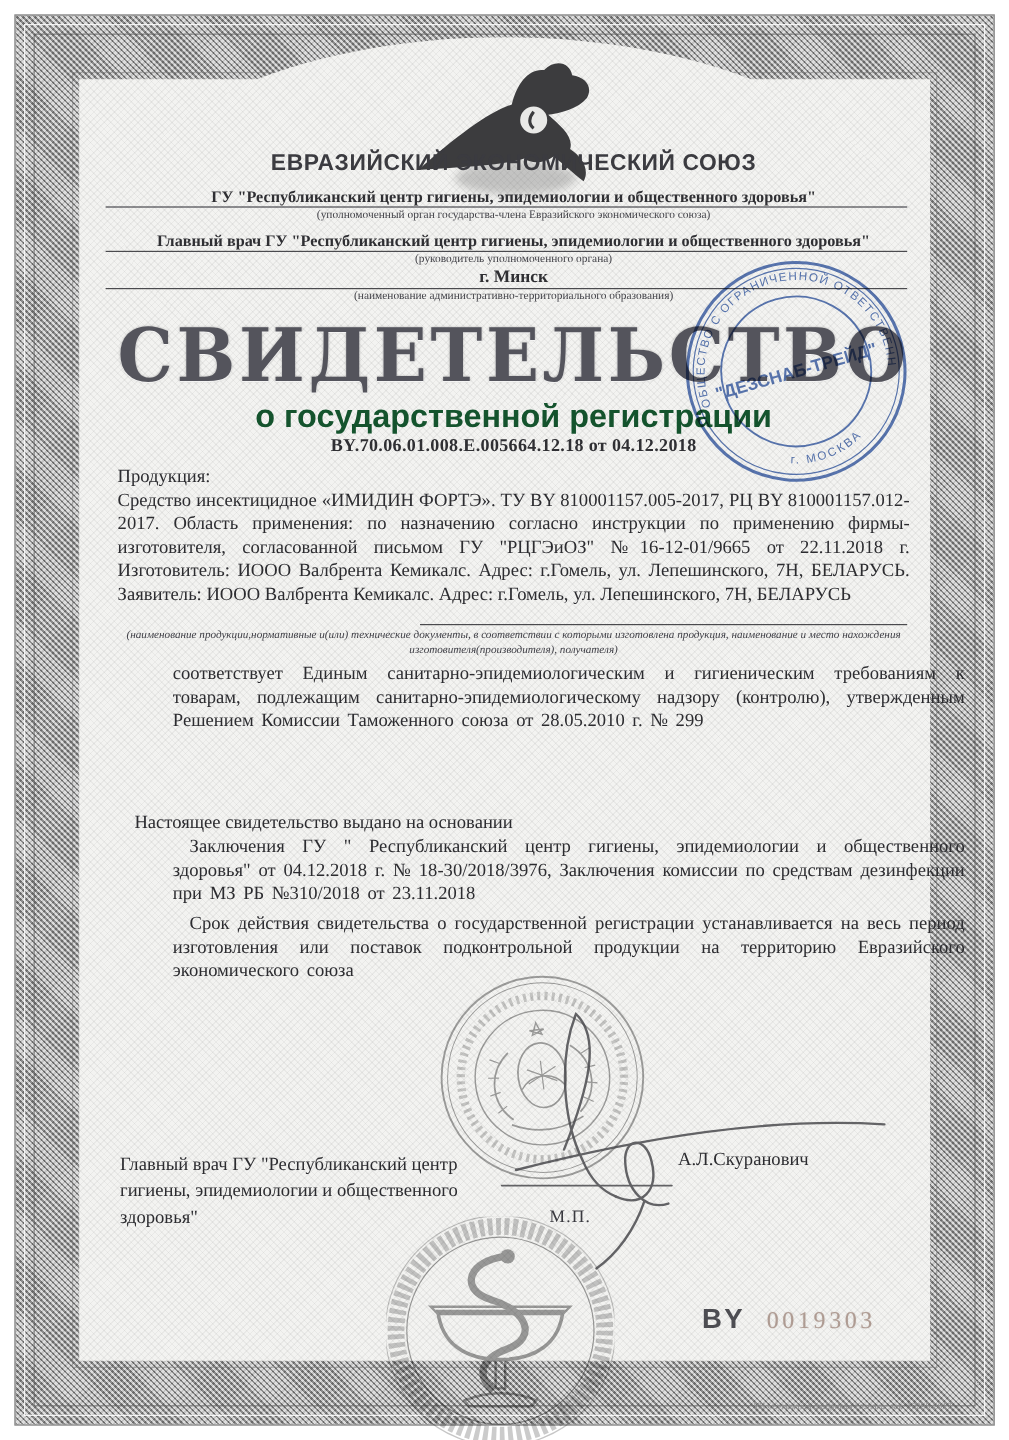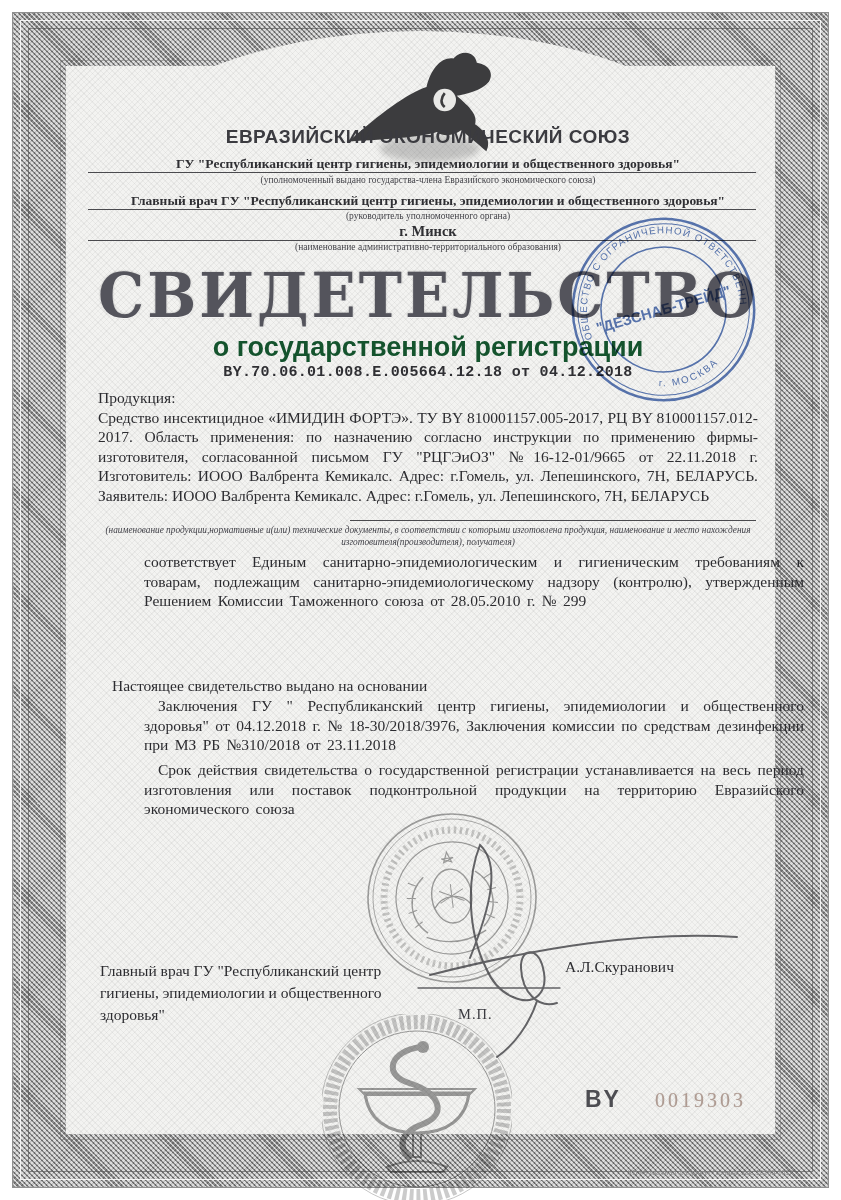--- a/index.html
+++ b/index.html
@@ -34,33 +34,33 @@
   .t-union{font-family:"Liberation Sans",sans-serif;font-weight:bold;font-size:19px;
            letter-spacing:.5px;color:#3b3b40;}
   .h-line{font-weight:bold;font-size:13.5px;color:#2f2f33;}
   .h-rule{left:88px;width:668px;border-top:1.4px solid #4a4a4e;height:0;}
   .h-cap{font-size:9.5px;color:#44444a;}
 
   .t-main{font-family:"DejaVu Serif",serif;font-weight:bold;font-size:58px;letter-spacing:3px;
           color:#54545c;text-shadow:0 1px 0 rgba(255,255,255,.7),0 0 2px rgba(40,40,40,.35);
           transform:scaleY(1.06);}
   .t-sub{font-family:"Liberation Sans",sans-serif;font-weight:bold;font-size:27px;color:#14532d;}
-  .t-num{font-size:15px;color:#2f2f33;font-weight:bold;letter-spacing:.3px;font-family:Liberation Mono, monospace;}
+  .t-num{font-size:15px;color:#2f2f33;font-weight:bold;letter-spacing:.3px;}
 
   .para{left:98px;width:660px;font-size:15.5px;line-height:19.5px;text-align:justify;color:#2c2c30;}
   .para.ind{text-indent:14px;}
   .wide{word-spacing:2.5px;margin-left:46px;}
   .prod-rule{left:350px;width:406px;border-top:1.2px solid #4a4a4e;height:0;}
   .prod-cap{font-size:9.3px;font-style:italic;color:#3f3f46;line-height:12px;text-align:center;}
 
   .sig-left{left:100px;top:960px;width:330px;font-size:15.5px;line-height:22px;color:#2c2c30;}
   .sig-name{left:565px;top:958px;font-size:15.5px;color:#2c2c30;}
   .mp{left:458px;top:1006px;font-size:14.5px;color:#3a3a40;letter-spacing:1px;}
 
-  .serial{left:585px;top:1086px;display:flex;align-items:baseline;gap:34px;}
+  .serial{left:585px;top:1086px;display:flex;align-items:baseline;gap:18px;}
   .serial .by{font-family:"Liberation Sans",sans-serif;font-weight:bold;font-size:23px;
               letter-spacing:2px;color:#4d4d52;}
   .serial .num{font-family:Liberation Serif, serif;font-size:20px;letter-spacing:3px;
                color:rgba(155,130,120,.65);text-shadow:0 0 1px rgba(155,130,120,.4);}
 
   .print-note{right:48px;top:1169px;z-index:8;font-family:"Liberation Sans",sans-serif;
               font-size:7px;color:#8e8e8e;}
 
   svg{display:block;}
   .stamp-blue{left:566px;top:212px;z-index:7;mix-blend-mode:multiply;opacity:.85;}
@@ -87,21 +87,21 @@
     <ellipse cx="100" cy="116" rx="58" ry="16" fill="#6d6d6d" opacity="0.35" filter="url(#blurf)"></ellipse>
     <path fill="#3c3c3e" d="M6,108 C 42,76 74,52 96,45 C 101,24 113,10 127,12 C 138,1 152,5 154,17 C 168,19 174,29 168,39 C 160,49 143,53 131,55 C 142,65 156,76 152,88 C 164,96 171,108 165,119 C 155,111 144,101 136,95 C 128,101 116,103 108,97 C 90,103 54,105 6,108 Z"></path>
     <circle cx="117" cy="60" r="13" fill="#e9e9e7"></circle>
     <path d="M117,52 C 112,58 112,64 117,68" stroke="#3c3c3e" stroke-width="3" fill="none"></path>
   </svg>
 
   <div class="abs ctr t-union" style="top:126px">ЕВРАЗИЙСКИЙ ЭКОНОМИЧЕСКИЙ СОЮЗ</div>
 
   <div class="abs ctr h-line" style="top:156px">ГУ "Республиканский центр гигиены, эпидемиологии и общественного здоровья"</div>
   <div class="abs h-rule" style="top:172px"></div>
-  <div class="abs ctr h-cap" style="top:175px">(уполномоченный выдано государства-члена Евразийского экономического союза)</div>
+  <div class="abs ctr h-cap" style="top:175px">(уполномоченный орган государства-члена Евразийского экономического союза)</div>
 
   <div class="abs ctr h-line" style="top:193px">Главный врач ГУ "Республиканский центр гигиены, эпидемиологии и общественного здоровья"</div>
   <div class="abs h-rule" style="top:209px"></div>
   <div class="abs ctr h-cap" style="top:211px">(руководитель уполномоченного органа)</div>
 
   <div class="abs ctr h-line" style="top:223px;font-size:14.5px">г. Минск</div>
   <div class="abs h-rule" style="top:240px"></div>
   <div class="abs ctr h-cap" style="top:242px">(наименование административно-территориального образования)</div>
 
   <div class="abs ctr t-main" style="top:262px">СВИДЕТЕЛЬСТВО</div>

